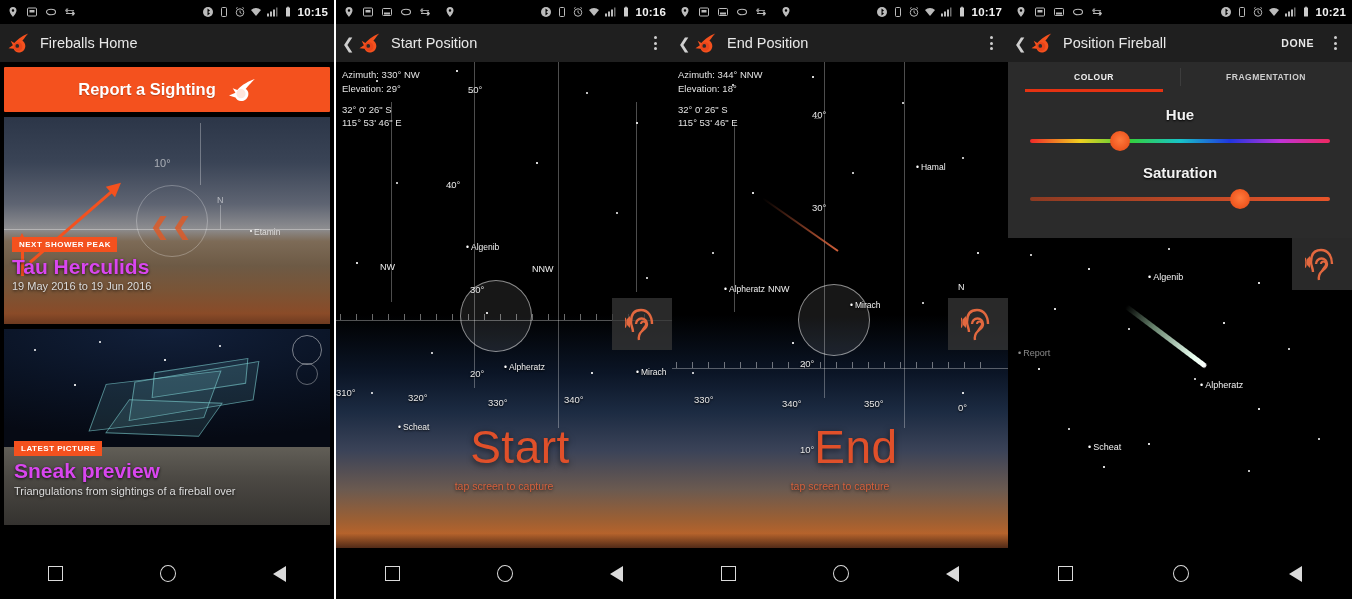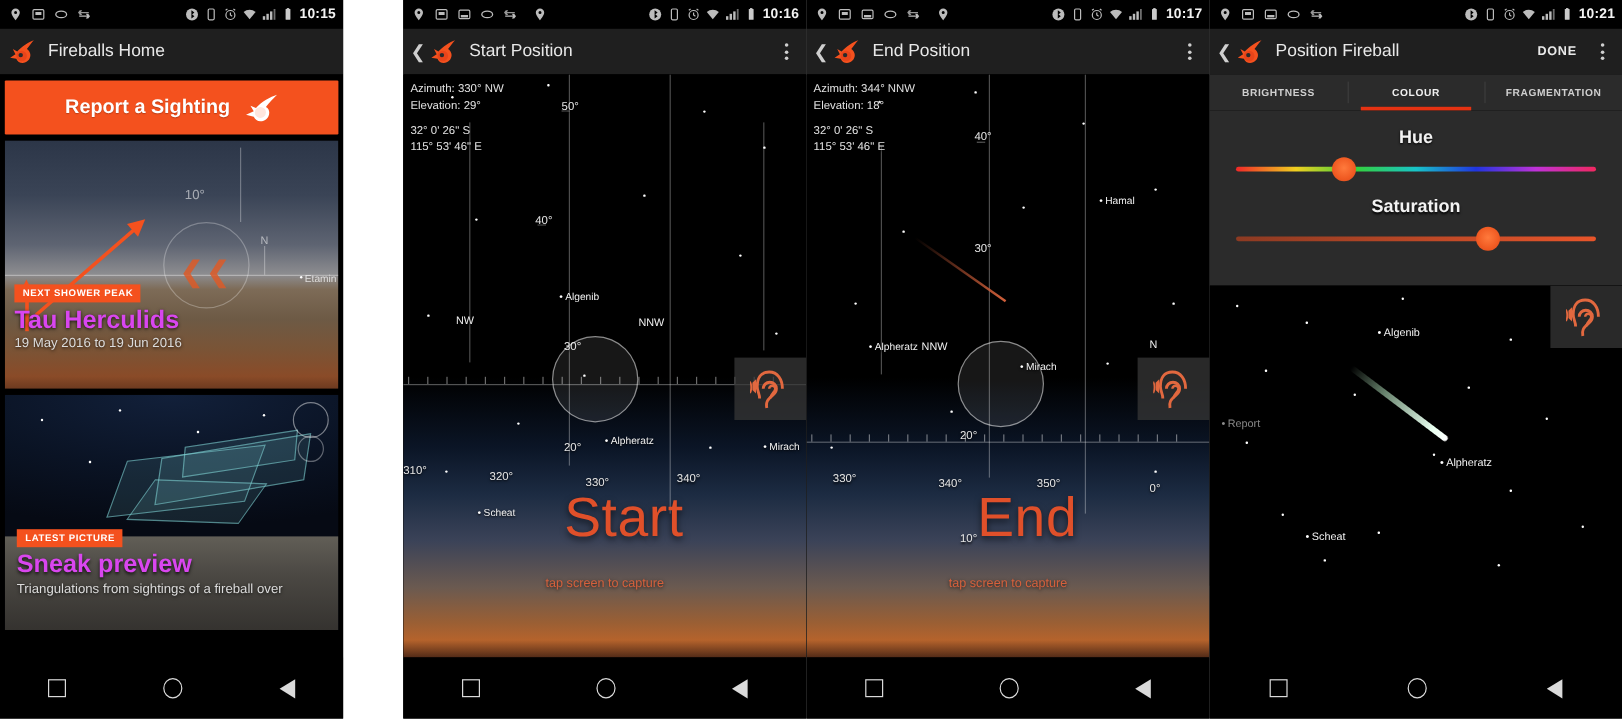--- a/index.html
+++ b/index.html
@@ -4,21 +4,21 @@
 <style>
   * { margin:0; padding:0; box-sizing:border-box; }
   html,body { background:#ffffff; }
   body {
     width:1352px; height:599px;
     font-family:"Liberation Sans", sans-serif;
     overflow:hidden; position:relative;
   }
 
   .strip { position:absolute; top:0; height:599px; overflow:hidden; background:#000; }
-  .p1 { left:0;    width:286px; }
+  .p1 { left:0;    width:334px; }
   .p2 { left:336px; width:336px; }
   .p3 { left:672px; width:336px; }
   .p4 { left:1008px; width:344px; }
 
   
   .statusbar {
     height:24px; background:#000; position:relative;
     display:flex; align-items:center; color:#d8d8d8;
   }
   .sb-left { display:flex; align-items:center; gap:7px; padding-left:7px; }
@@ -152,21 +152,21 @@
   .ear-box {
     position:absolute; right:0; top:236px; width:60px; height:52px;
     background:rgba(55,55,55,.75); display:flex; align-items:center; justify-content:center; z-index:7;
   }
   .ear-box.p4pos { top:0; right:0; }
 
   .bigaction {
     position:absolute; left:0; right:0; bottom:56px; text-align:center; z-index:6;
   }
   .bigaction .lbl { color:#e0502a; font-size:46px; letter-spacing:.5px; text-shadow:0 2px 6px rgba(0,0,0,.6); line-height:1;padding-left:32px; }
-  .bigaction .hint { color:#d5603c; font-size:10.5px; margin-top:26px; text-shadow:0 1px 3px rgba(0,0,0,.7); }
+  .bigaction .hint { color:#d5603c; font-size:10.5px; margin-top:10px; text-shadow:0 1px 3px rgba(0,0,0,.7); }
 
   
   .navbar { position:absolute; left:0; right:0; bottom:0; height:51px; background:#000;
             display:flex; align-items:center; justify-content:space-around; }
   .nav-sq { width:15px; height:15px; border:1.6px solid #dadada; }
   .nav-ci { width:16px; height:17px; border:1.6px solid #dadada; border-radius:50%; }
   .nav-tr { width:0;height:0; border-right:13px solid #dadada; border-top:8px solid transparent; border-bottom:8px solid transparent; }
 
   
   .tabsbar { height:30px; background:#2b2b2b; display:flex; align-items:stretch; position:relative; }
@@ -712,23 +712,20 @@
     <span class="ab-spacer"></span>
     <span class="ab-done">DONE</span>
     <span class="ab-kebab">
         <i></i>
         <i></i>
         <i></i>
       </span>
   </div>
 
   <div class="tabsbar">
-    <div class="tab">
-        <span>BRIGHTNESS</span>
-      </div>
     <div class="tab active">
         <span>COLOUR</span>
       </div>
     <div class="tab">
         <span>FRAGMENTATION</span>
       </div>
   </div>
 
   <div class="ctrlpane">
     <div class="slider-label">Hue</div>

